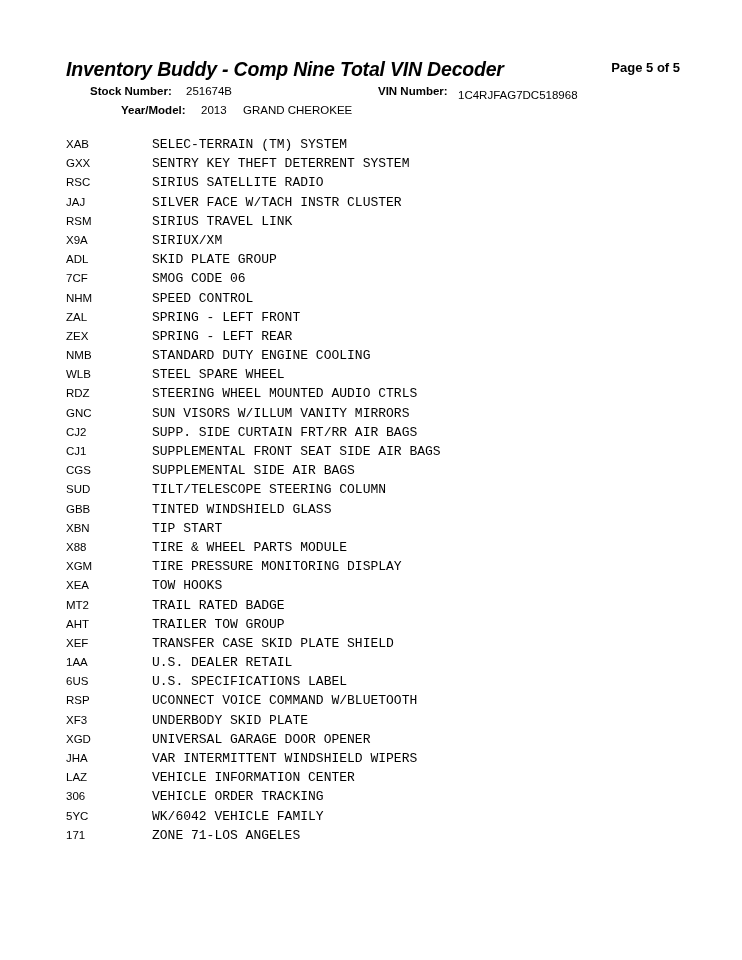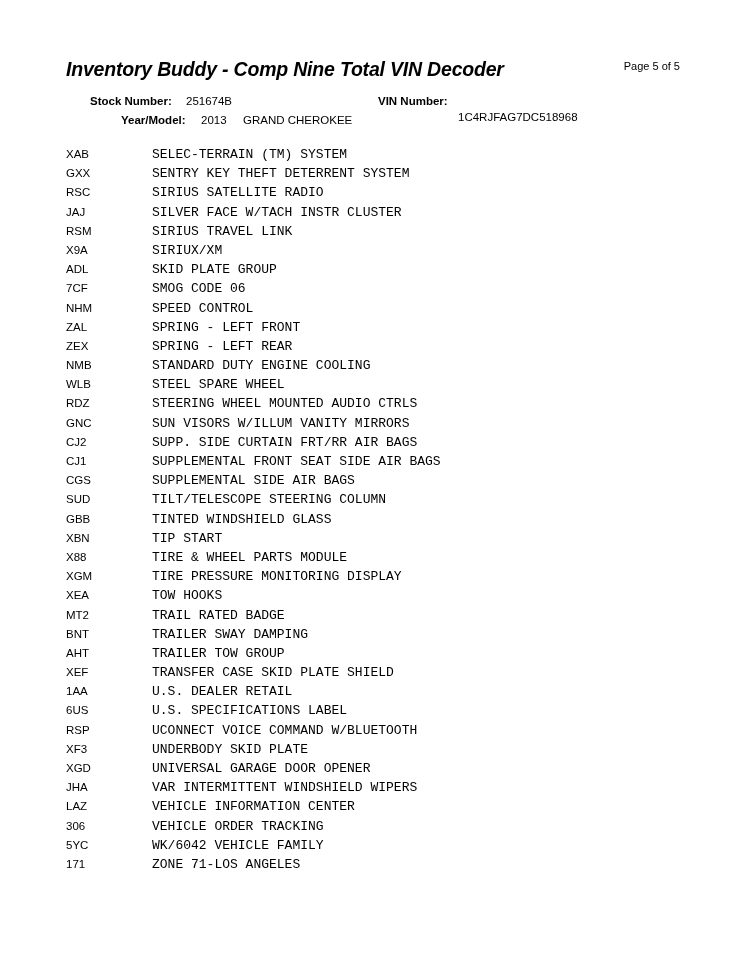--- a/index.html
+++ b/index.html
@@ -31,25 +31,25 @@
     font-weight: bold;
     font-style: italic;
     letter-spacing: -0.2px;
     margin-left: 66px;
     white-space: nowrap;
   }
   .page-num {
     position: absolute;
     right: 62px;
     top: 60px;
-    font-size: 11px;
-    font-weight: normal;
+    font-size: 13px;
+    font-weight: bold;
   }
   .meta {
-    margin-top: 14px;
+    margin-top: 4px;
     position: relative;
     height: 38px;
   }
   .meta-row {
     position: relative;
     height: 19px;
     font-size: 11.5px;
   }
   .lbl {
     font-weight: bold;
@@ -65,21 +65,21 @@
     top: 0;
   }
   .vin-label {
     position: absolute;
     left: 378px;
     top: 0;
   }
   .vin-value {
     position: absolute;
     left: 458px;
-    top: 16px;
+    top: 4px;
   }
   .ym-label {
     position: absolute;
     left: 121px;
     top: 0;
   }
   .ym-value {
     position: absolute;
     left: 201px;
     top: 0;
@@ -234,24 +234,20 @@
       </div>
       <div class="code-row">
         <span class="code-key">XEA</span>
         <span class="code-desc">TOW HOOKS</span>
       </div>
       <div class="code-row">
         <span class="code-key">MT2</span>
         <span class="code-desc">TRAIL RATED BADGE</span>
       </div>
       <div class="code-row">
-        <span class="code-key">BNT</span>
-        <span class="code-desc">TRAILER SWAY DAMPING</span>
-      </div>
-      <div class="code-row">
         <span class="code-key">AHT</span>
         <span class="code-desc">TRAILER TOW GROUP</span>
       </div>
       <div class="code-row">
         <span class="code-key">XEF</span>
         <span class="code-desc">TRANSFER CASE SKID PLATE SHIELD</span>
       </div>
       <div class="code-row">
         <span class="code-key">1AA</span>
         <span class="code-desc">U.S. DEALER RETAIL</span>

